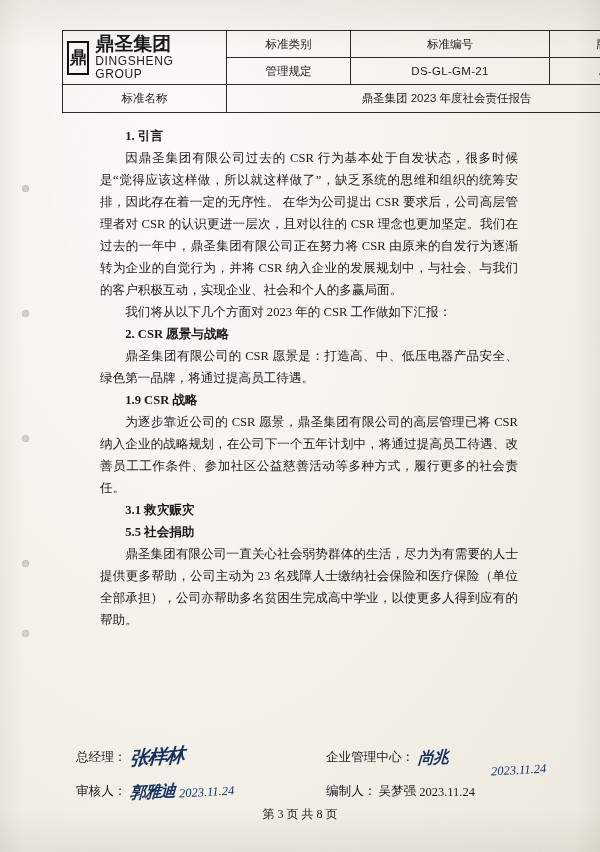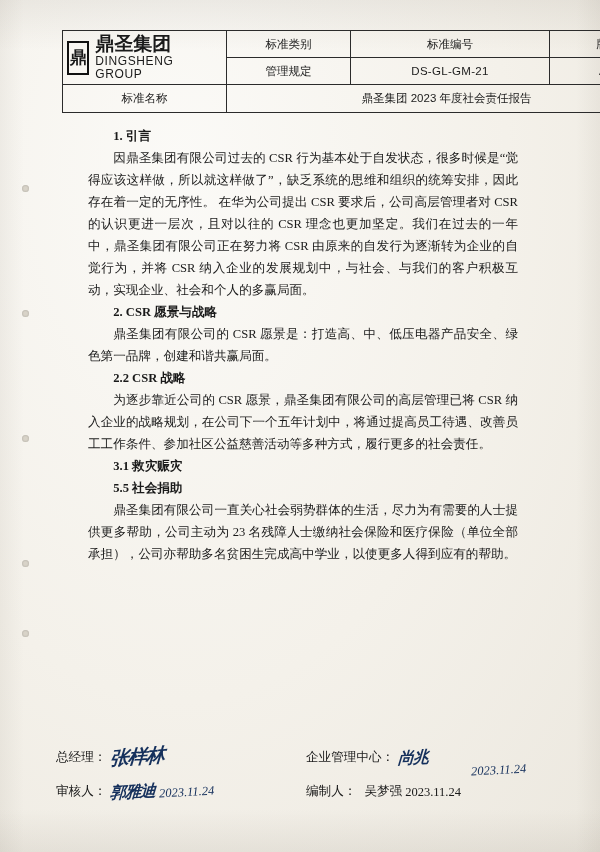--- a/index.html
+++ b/index.html
@@ -104,32 +104,32 @@
   .body-text {
     position: absolute;
     left: 88px;
     top: 125px;
     width: 430px;
     font-size: 12.6px;
     line-height: 22px;
     text-align: justify;
   }
   .body-text p {
-    margin: 0 0 0 0;
+    margin: 0 0 0 12px;
     text-indent: 2em;
   }
   .body-text p.heading {
     text-indent: 2em;
     font-weight: bold;
   }
 
   
   .sig-block {
     position: absolute;
-    left: 56px;
+    left: 76px;
     top: 736px;
     width: 470px;
     font-size: 12.6px;
   }
   .sig-row {
     display: flex;
     align-items: flex-end;
     height: 30px;
     position: relative;
   }
@@ -225,23 +225,24 @@
     <tr>
       <td class="logo-cell">标准名称</td>
       <td colspan="3">鼎圣集团 2023 年度社会责任报告</td>
     </tr>
   </tbody>
     </table>
 
   <div class="body-text" id="body-text">
       <p class="heading">1. 引言</p>
       <p class="para">因鼎圣集团有限公司过去的 CSR 行为基本处于自发状态，很多时候是“觉得应该这样做，所以就这样做了”，缺乏系统的思维和组织的统筹安排，因此存在着一定的无序性。 在华为公司提出 CSR 要求后，公司高层管理者对 CSR 的认识更进一层次，且对以往的 CSR 理念也更加坚定。我们在过去的一年中，鼎圣集团有限公司正在努力将 CSR 由原来的自发行为逐渐转为企业的自觉行为，并将 CSR 纳入企业的发展规划中，与社会、与我们的客户积极互动，实现企业、社会和个人的多赢局面。</p>
+      <p class="para">我们将从以下几个方面对 2023 年的 CSR 工作做如下汇报：</p>
       <p class="heading">2. CSR 愿景与战略</p>
-      <p class="para">鼎圣集团有限公司的 CSR 愿景是：打造高、中、低压电器产品安全、绿色第一品牌，创建和谐共赢局面。</p>
-      <p class="heading">2.2 CSR 战略</p>
+      <p class="para">鼎圣集团有限公司的 CSR 愿景是：打造高、中、低压电器产品安全、绿色第一品牌，将通过提高员工待遇。</p>
+      <p class="heading">1.9 CSR 战略</p>
       <p class="para">为逐步靠近公司的 CSR 愿景，鼎圣集团有限公司的高层管理已将 CSR 纳入企业的战略规划，在公司下一个五年计划中，将通过提高员工待遇、改善员工工作条件、参加社区公益慈善活动等多种方式，履行更多的社会责任。</p>
       <p class="heading">3.1 救灾赈灾</p>
       <p class="heading">5.5 社会捐助</p>
       <p class="para">鼎圣集团有限公司一直关心社会弱势群体的生活，尽力为有需要的人士提供更多帮助，公司主动为 23 名残障人士缴纳社会保险和医疗保险（单位全部承担），公司亦帮助多名贫困生完成高中学业，以使更多人得到应有的帮助。</p>
     </div>
 
   <div class="sig-block">
     <div class="sig-row">
       <div class="sig-left">
         <span class="sig-label">总经理：</span>
@@ -254,20 +255,23 @@
       </div>
     </div>
     <div class="sig-row" style="margin-top:4px;">
       <div class="sig-left">
         <span class="sig-label">审核人：</span>
         <span class="handwrite small">郭雅迪</span>
         <span class="date-hand">2023.11.24</span>
       </div>
       <div class="sig-right">
         <span class="sig-label">编制人：</span>
-        <span class="sig-label" style="margin-left:8px;">吴梦强</span>
+        <span class="sig-label" style="margin-left:2px;">吴梦强</span>
         <span class="date-plain">2023.11.24</span>
       </div>
     </div>
   </div>
 
+  <div class="footer">
+    <span>第 3 页 共 8 页</span>
+  </div>
 
 </div>
 
 </body></html>

